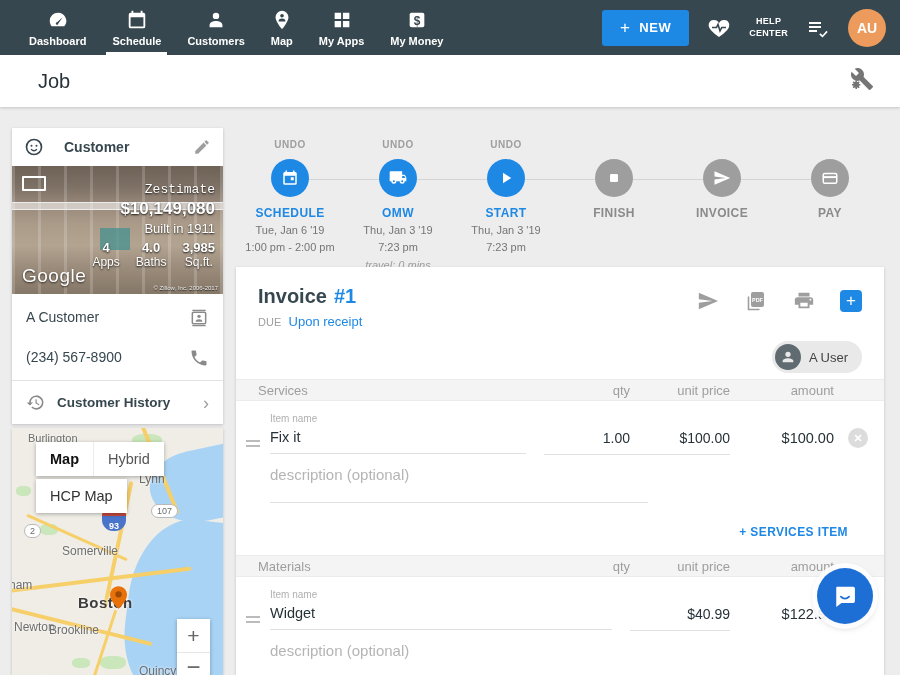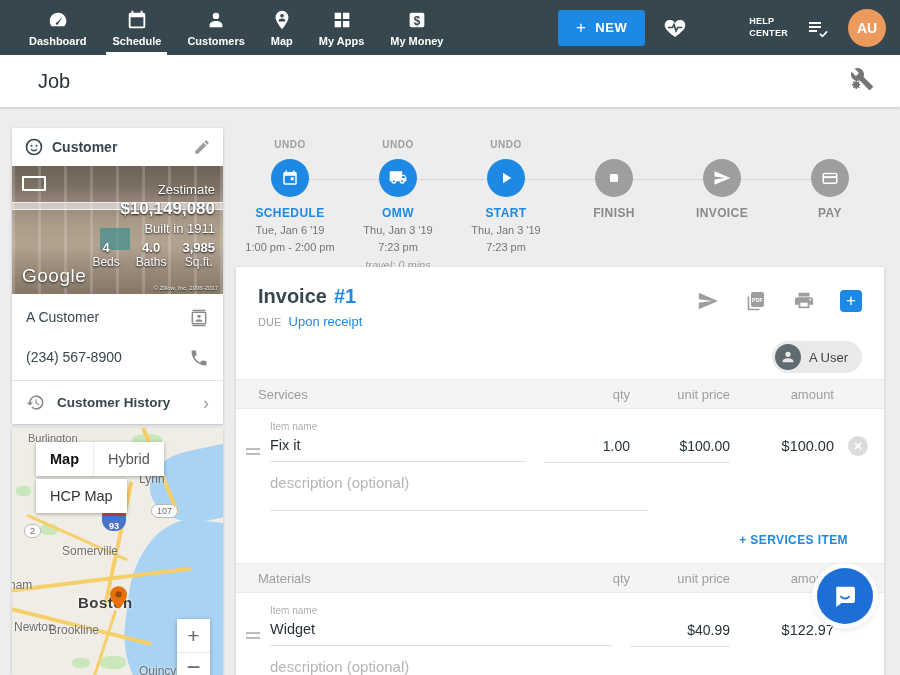--- a/index.html
+++ b/index.html
@@ -8,46 +8,46 @@
 
   
   .topnav { height:55px; background:#37474F; display:flex; align-items:stretch; padding-left:16px; position:relative; z-index:30; }
   .nav-item { display:flex; flex-direction:column; align-items:center; justify-content:center; gap:4px; padding:0 13px; position:relative; cursor:pointer; }
   .nav-item .lbl { font-size:11px; font-weight:bold; color:#fff; white-space:nowrap; }
   .nav-item svg { width:22px; height:22px; }
   .nav-item.active::after { content:""; position:absolute; left:7px; right:7px; bottom:0; height:3px; background:#fff; }
   .nav-right { margin-left:auto; display:flex; align-items:center; gap:17px; padding-right:14px; }
   .new-btn { background:#1E88E5; color:#fff; font-weight:bold; font-size:13px; letter-spacing:.5px; padding:0 18px; height:36px; border-radius:3px; display:flex; align-items:center; gap:9px; cursor:pointer; border:none; }
   .new-btn .plus { font-size:17px; font-weight:normal; }
-  .help { color:#fff; font-size:9px; font-weight:bold; line-height:1.25; letter-spacing:.3px; cursor:pointer;margin-left:44px; }
+  .help { color:#fff; font-size:9px; font-weight:bold; text-align:center; line-height:1.25; letter-spacing:.3px; cursor:pointer; }
   .avatar { width:38px; height:38px; border-radius:50%; background:#EC9B5C; color:#fff; font-size:14px; font-weight:bold; display:flex; align-items:center; justify-content:center; cursor:pointer; }
   .icon-btn { cursor:pointer; display:flex; align-items:center; }
 
   
   .pagebar { height:52px; background:#fff; display:flex; align-items:center; padding:0 26px 0 38px; box-shadow:0 1px 3px rgba(0,0,0,.18); position:relative; z-index:20; }
   .page-title { font-size:20px; color:#263238; }
   .tools { margin-left:auto; cursor:pointer; }
 
   
   .content { position:absolute; top:107px; left:0; right:0; bottom:0; }
   .card { background:#fff; box-shadow:0 1px 3px rgba(0,0,0,.2); }
 
   
   .customer-card { position:absolute; left:12px; top:21px; width:211px; }
-  .cust-head { height:38px; display:flex; align-items:center; gap:8px; padding:0 12px; }
+  .cust-head { height:38px; display:flex; align-items:center; gap:20px; padding:0 12px; }
   .cust-head .ttl { font-size:14px; font-weight:bold; color:#37474F; flex:1; }
   .photo { height:128px; position:relative; overflow:hidden;
     background: linear-gradient(180deg,#6e6257 0%,#7d7064 16%,#97887a 30%,#ab9c8a 46%,#b3a492 62%,#9c8d7c 78%,#857767 100%); }
   .photo .stripes { position:absolute; inset:0; background:
     repeating-linear-gradient(90deg, rgba(255,255,255,.35) 0 3px, rgba(255,255,255,0) 3px 26px); opacity:.5; }
   .photo .band { position:absolute; left:0; right:0; top:36px; height:8px; background:rgba(255,255,255,.55); }
   .photo .teal { position:absolute; left:88px; top:62px; width:30px; height:22px; background:#3f8f8f; opacity:.7; }
   .frame-ic { position:absolute; left:10px; top:10px; width:24px; height:15px; border:2px solid #fff; border-radius:1px; }
   .zdata { position:absolute; right:8px; top:16px; text-align:right; color:#fff; text-shadow:0 1px 2px rgba(0,0,0,.85); }
-  .zlabel { font-size:13px; }
+  .zlabel { font-size:13px;font-family:Liberation Mono, monospace; }
   .zvalue { font-size:17px; font-weight:bold; margin:2px 0; }
   .zbuilt { font-size:13px; margin-bottom:4px; }
   .zstats { display:flex; justify-content:flex-end; gap:16px; }
   .zstat { text-align:center; }
   .zstat .v { font-size:13px; font-weight:bold; }
   .zstat .l { font-size:12px; }
   .google { position:absolute; left:10px; bottom:7px; color:#fff; font-size:19px; letter-spacing:.5px; text-shadow:0 1px 2px rgba(0,0,0,.7); }
   .zcopy { position:absolute; right:5px; bottom:3px; color:#f0f0f0; font-size:6px; text-shadow:0 1px 1px rgba(0,0,0,.8); }
   .cust-rows { padding:4px 0 0; }
   .crow { display:flex; align-items:flex-start; padding:10px 14px; color:#37474F; font-size:14px; }
@@ -115,21 +115,21 @@
   .due-lbl { color:#9e9e9e; font-size:11px; }
   .due-val { color:#1E88E5; font-size:13px; margin-left:4px; cursor:pointer; }
   .inv-icons { position:absolute; right:22px; top:22px; display:flex; align-items:center; gap:24px; }
   .inv-icons .icon-btn svg { display:block; }
   .plus-sq { width:22px; height:22px; background:#1E88E5; border-radius:4px; color:#fff; font-size:17px; line-height:21px; text-align:center; cursor:pointer; }
   .user-row { display:flex; justify-content:flex-end; padding:2px 22px 6px; }
   .user-chip { background:#e9e9e9; border-radius:16px; display:flex; align-items:center; gap:8px; padding:3px 14px 3px 3px; cursor:pointer; }
   .user-chip .uav { width:26px; height:26px; border-radius:50%; background:#5f6b70; display:flex; align-items:center; justify-content:center; }
   .user-chip .uname { font-size:13px; color:#444; }
 
-  .band { background:#f4f4f4; border-top:1px solid #ececec; border-bottom:1px solid #ececec; display:flex; align-items:center; height:30px; padding:0 50px 0 22px; color:#9e9e9e; font-size:13px; }
+  .band { background:#f4f4f4; border-top:1px solid #ececec; border-bottom:1px solid #ececec; display:flex; align-items:center; height:22px; padding:0 50px 0 22px; color:#9e9e9e; font-size:13px; }
   .band .bttl { flex:1; }
   .cqty { width:86px; text-align:right; }
   .cprice { width:100px; text-align:right; }
   .camt { width:104px; text-align:right; }
 
   .item-row { display:flex; align-items:flex-start; padding:12px 16px 0 10px; }
   .drag { width:24px; padding-top:24px; cursor:grab; }
   .drag span { display:block; width:14px; height:2px; background:#bbb; margin:3px 0; }
   .name-wrap { flex:1; margin-right:18px; }
   .mini-label { font-size:10px; color:#b0b0b0; }
@@ -250,21 +250,21 @@
       <div class="band"></div>
       <div class="teal"></div>
       <div class="frame-ic"></div>
       <div class="zdata">
         <div class="zlabel">Zestimate</div>
         <div class="zvalue">$10,149,080</div>
         <div class="zbuilt">Built in 1911</div>
         <div class="zstats">
           <div class="zstat">
             <div class="v">4</div>
-            <div class="l">Beds</div>
+            <div class="l">Apps</div>
           </div>
           <div class="zstat">
             <div class="v">4.0</div>
             <div class="l">Baths</div>
           </div>
           <div class="zstat">
             <div class="v">3,985</div>
             <div class="l">Sq.ft.</div>
           </div>
         </div>

